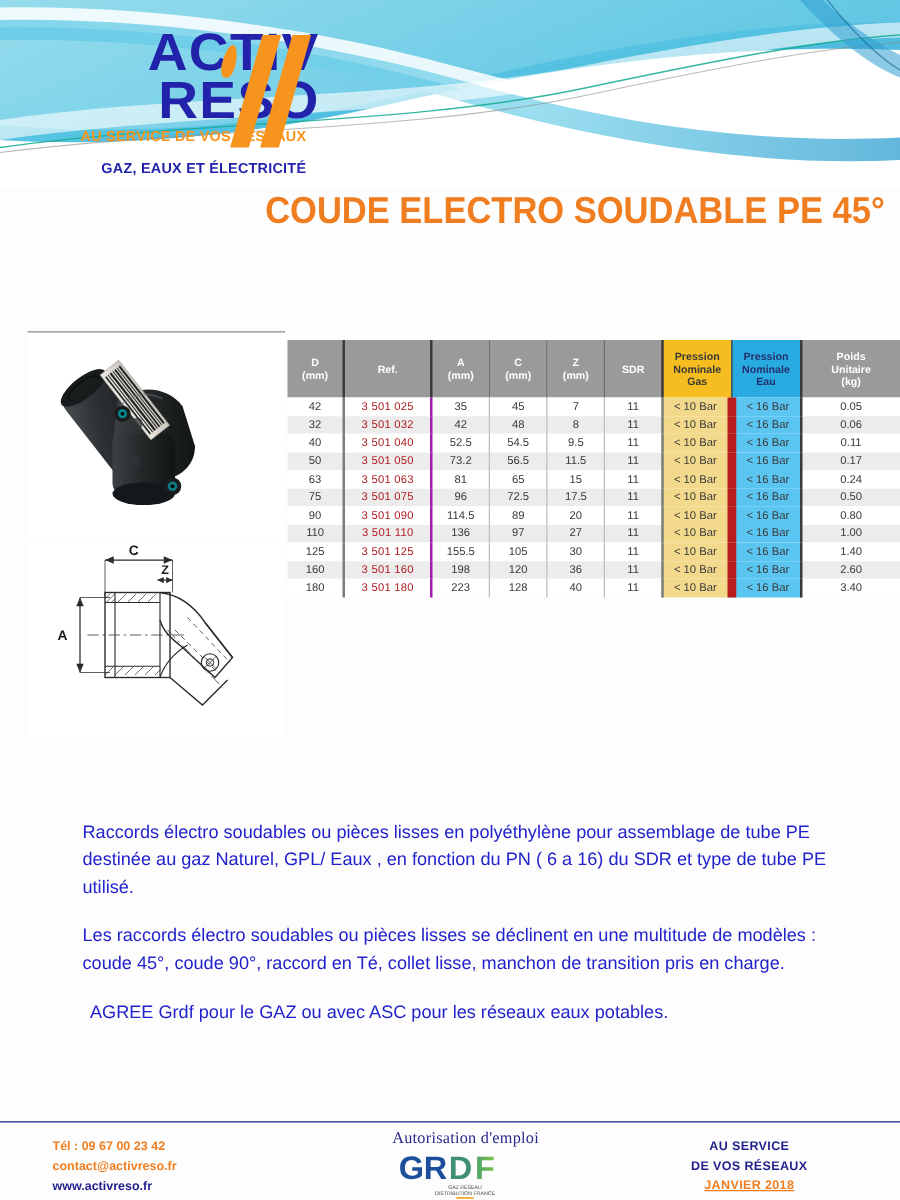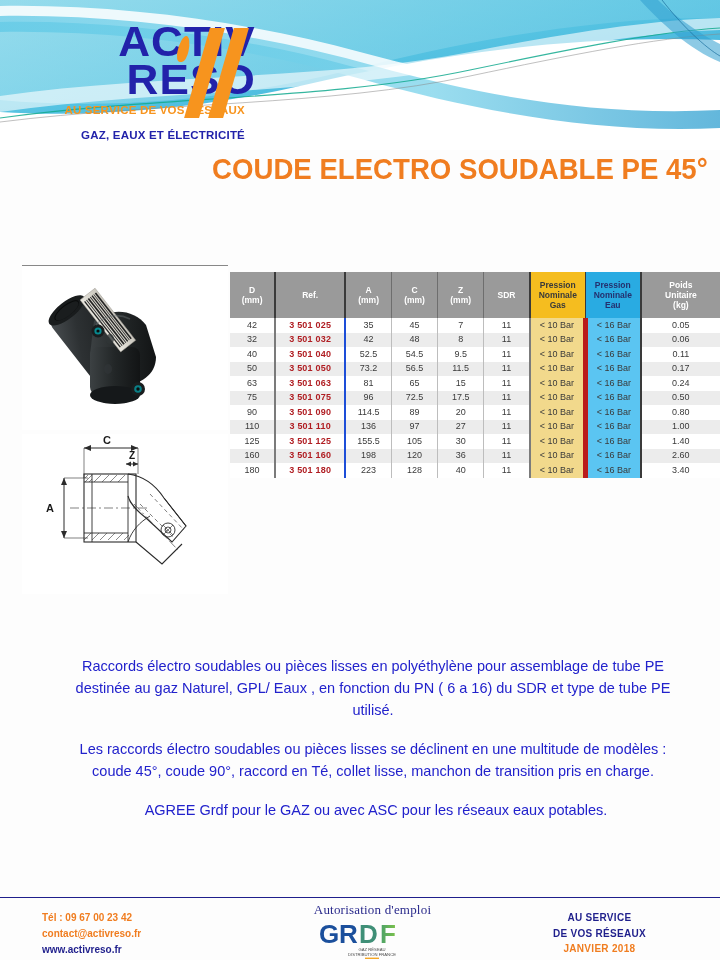--- a/index.html
+++ b/index.html
@@ -193,62 +193,62 @@
   .spec-table tbody tr:nth-child(odd) td { background: #ffffff; }
   .spec-table tbody tr:nth-child(even) td { background: #ececec; }
 
   .spec-table td.c-d { width: 46px; border-left: none; border-right: 2px solid #7b7b7b; }
   .spec-table th.h-d { width: 46px; border-left: none; border-right: 2px solid #3a3a3a; }
 
   .spec-table td.c-ref,
   .spec-table th.h-ref { width: 72px; }
   .spec-table td.c-ref {
     color: #b01d22;
-    font-weight: bold;
+    font-weight: normal;
     font-size: 9px;
     letter-spacing: 0.2px;
-    border-right: 2px solid #1d4ed8;
+    border-right: 2px solid #a21caf;
   }
   .spec-table th.h-ref { border-right: 2px solid #3a3a3a; }
 
   .spec-table td.c-a, .spec-table th.h-a,
   .spec-table td.c-c, .spec-table th.h-c,
   .spec-table td.c-z, .spec-table th.h-z { width: 47px; }
 
   .spec-table td.c-sdr, .spec-table th.h-sdr { width: 47px; border-right: 2px solid #7b7b7b; }
   .spec-table th.h-sdr { border-right: 2px solid #3a3a3a; }
 
   .spec-table td.c-gas {
     width: 56px;
     background: #f2d98c !important;
     border-left: 2px solid #3a3a3a;
     border-right: 1px solid #3a3a3a;
   }
   .spec-table th.h-gas { width: 56px; }
   .spec-table td.c-eau {
     width: 56px;
     background: #5bc5f2 !important;
-    border-left: 5px solid #b91c1c;
+    border-left: 7px solid #b91c1c;
     border-right: 2px solid #3a3a3a;
     margin-top: 48px;
   }
   .spec-table th.h-eau { width: 56px; }
   .spec-table td.c-poids, .spec-table th.h-poids { width: 81px; border-left: none; border-right: none; }
 
   
   .body-text {
     position: absolute;
     left: 66px; top: 655px;
     width: 614px;
     color: #2222cc;
     font-family: "Liberation Sans", sans-serif;
     font-size: 14.5px;
     line-height: 1.52;
   }
-  .body-text p { margin-bottom: 17px; text-align: center; }
+  .body-text p { margin-bottom: 17px; }
   .body-text p.last { text-indent: 6px; margin-bottom: 0; }
 
   
   .footer-rule {
     position: absolute;
     left: 0; top: 897px;
     width: 720px; height: 0;
     border-top: 1.6px solid #1f1f8c;
   }
   .footer {
@@ -283,21 +283,21 @@
   .foot-right {
     position: absolute;
     right: 22px; top: 10px;
     text-align: center;
     font-size: 10px;
     font-weight: bold;
     line-height: 1.55;
     letter-spacing: 0.3px;
   }
   .foot-right .l1, .foot-right .l2 { color: #1f1f8c; }
-  .foot-right .l3 { color: #f07d20; }
+  .foot-right .l3 { color: #f07d20; text-decoration: underline; }
 </style>
 </head>
 <body>
 
 <div class="page">
 
   <div class="header">
     <svg class="header-svg" width="720" height="150" viewBox="0 0 720 150">
       <defs>
         <linearGradient id="gwave1" x1="0" y1="0" x2="1" y2="1">

